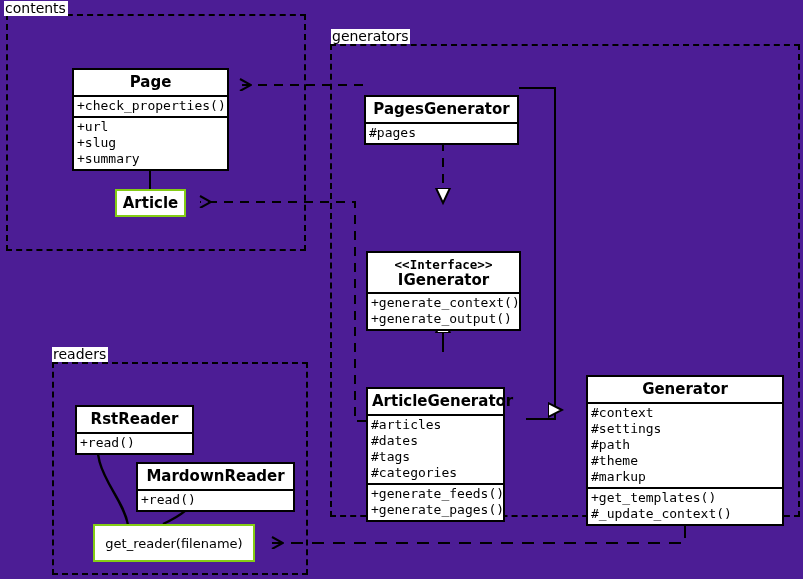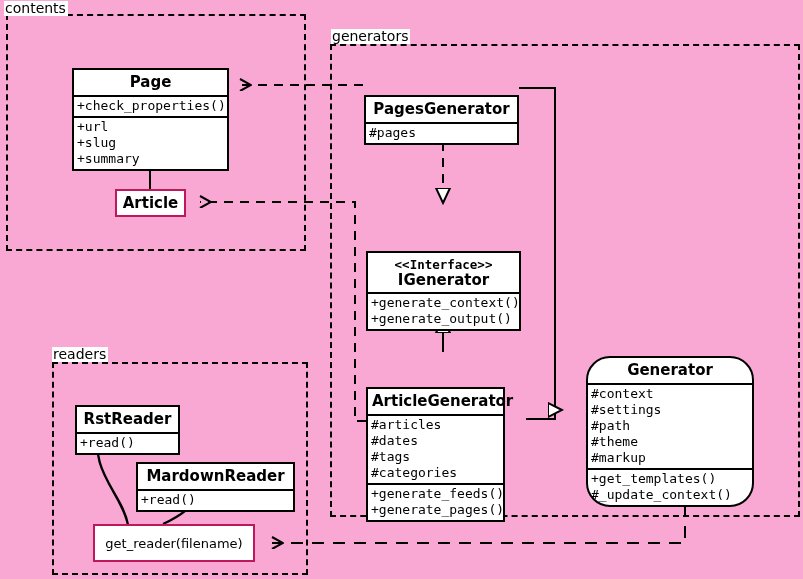--- a/index.html
+++ b/index.html
@@ -4,21 +4,21 @@
 <style>
   html, body {
     margin: 0;
     padding: 0;
     background: #ffffff;
   }
   #canvas {
     position: relative;
     width: 803px;
     height: 579px;
-    background: #f9a8d4;
+    background: #4c1d95;
     overflow: hidden;
     font-family: "DejaVu Sans", sans-serif;
   }
   svg.layer {
     position: absolute;
     left: 0;
     top: 0;
     width: 803px;
     height: 579px;
     pointer-events: none;
@@ -75,21 +75,21 @@
   }
   .uml-item {
     font-family: "DejaVu Sans Mono", monospace;
     font-size: 13px;
     line-height: 16px;
     color: #000;
     white-space: nowrap;
   }
   .plainbox {
     position: absolute;
-    border: 2px solid #be185d;
+    border: 2px solid #84cc16;
     background: #ffffff;
     box-sizing: border-box;
     z-index: 5;
     display: flex;
     align-items: center;
     justify-content: center;
   }
   .plain-label {
     font-family: "DejaVu Sans", sans-serif;
     font-size: 13px;
@@ -219,36 +219,36 @@
       <div class="uml-item">#dates</div>
       <div class="uml-item">#tags</div>
       <div class="uml-item">#categories</div>
     </div>
     <div class="uml-sec">
       <div class="uml-item">+generate_feeds()</div>
       <div class="uml-item">+generate_pages()</div>
     </div>
   </div>
 
-  <div class="umlbox" style="left:586px; top:321px; width:168px;border-radius:24px;">
+  <div class="umlbox" style="left:586px; top:340px; width:198px;">
     <div class="uml-title">Generator</div>
     <div class="uml-sec">
       <div class="uml-item">#context</div>
       <div class="uml-item">#settings</div>
       <div class="uml-item">#path</div>
       <div class="uml-item">#theme</div>
       <div class="uml-item">#markup</div>
     </div>
     <div class="uml-sec">
       <div class="uml-item">+get_templates()</div>
       <div class="uml-item">#_update_context()</div>
     </div>
   </div>
 
-  <div class="umlbox" style="left:75px; top:370px; width:105px;">
+  <div class="umlbox" style="left:75px; top:370px; width:119px;">
     <div class="uml-title">RstReader</div>
     <div class="uml-sec">
       <div class="uml-item">+read()</div>
     </div>
   </div>
 
   <div class="umlbox" style="left:136px; top:427px; width:159px;">
     <div class="uml-title">MardownReader</div>
     <div class="uml-sec">
       <div class="uml-item">+read()</div>

